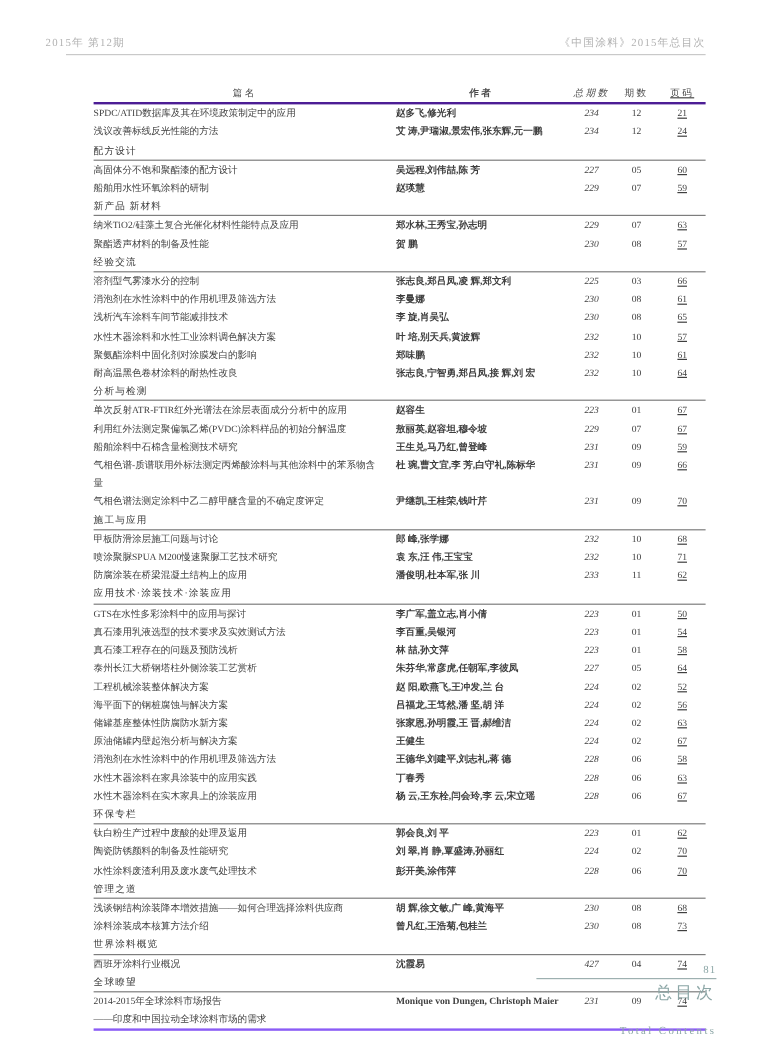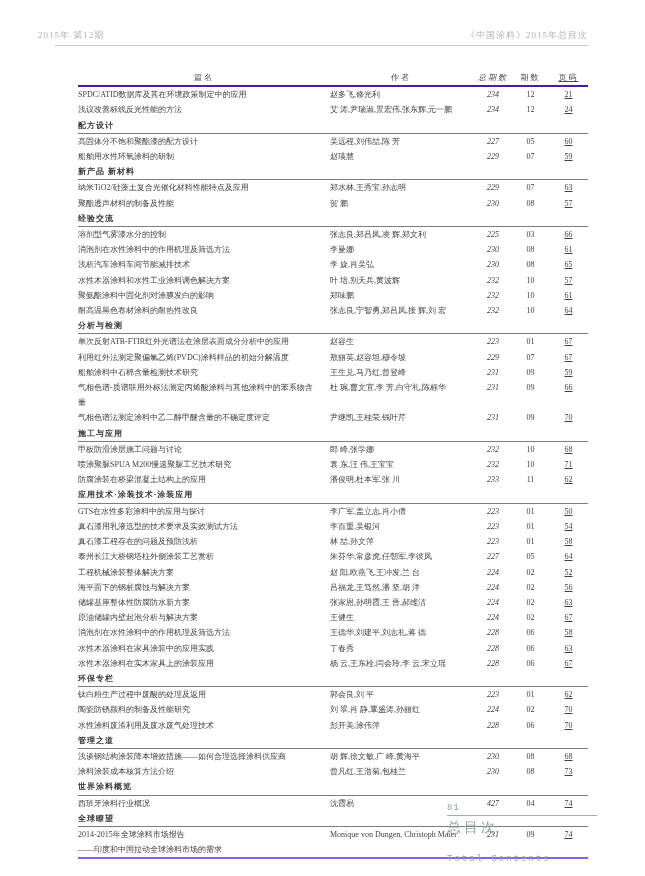--- a/index.html
+++ b/index.html
@@ -11,33 +11,33 @@
   
   .page-header{position:absolute;top:29px;left:38px;right:57px;
     display:flex;justify-content:space-between;
     font-size:9px;letter-spacing:1px;color:#b2b2b2;}
   .header-rule{position:absolute;top:45px;left:55px;right:57px;
     border-top:1px solid #c9c9c9;height:0;}
   
   .toc-table{position:absolute;top:70px;left:78px;width:510px;font-size:8px;}
   .row{display:flex;align-items:flex-start;line-height:15.2px;}
   .c-title{width:252px;flex:0 0 252px;white-space:nowrap;}
-  .c-author{width:142px;flex:0 0 142px;white-space:nowrap;}
+  .c-author{width:142px;flex:0 0 142px;white-space:nowrap;font-weight:bold;}
   .num{text-align:center;white-space:nowrap;}
   .c-vol{width:42px;flex:0 0 42px;font-style:italic;}
   .c-issue{width:33px;flex:0 0 33px;}
   .c-page{width:43px;flex:0 0 43px;text-decoration:underline;}
   .thead{border-bottom:2px solid #4c1d95;}
   .thead .th{text-align:center;letter-spacing:2px;color:#4a4a4a;}
   .section-row{border-bottom:1px solid #7d7d7d;}
-  .section-name{font-weight:bold;letter-spacing:1px;color:#373737;}
+  .section-name{font-weight:normal;letter-spacing:1px;color:#373737;}
   #toc-body{border-bottom:2px solid #8b5cf6;}
   .entry-row .c-title div{white-space:nowrap;}
   
-  .page-footer{position:absolute;right:48px;bottom:12px;text-align:left;font-family:Liberation Mono, monospace;}
+  .page-footer{position:absolute;right:48px;bottom:12px;text-align:right;}
   .folio{font-size:9px;letter-spacing:1px;}
   .folio-rule{width:150px;margin:2px 0 3px auto;border-top:1px solid #9db0b0;height:0;}
   .footer-cn{font-size:14px;letter-spacing:3px;}
   .footer-en{font-size:9px;letter-spacing:2px;margin-top:17px;}
 </style>
 </head>
 <body>
 
 <div class="page-header">
   <span>2015年 第12期</span>

